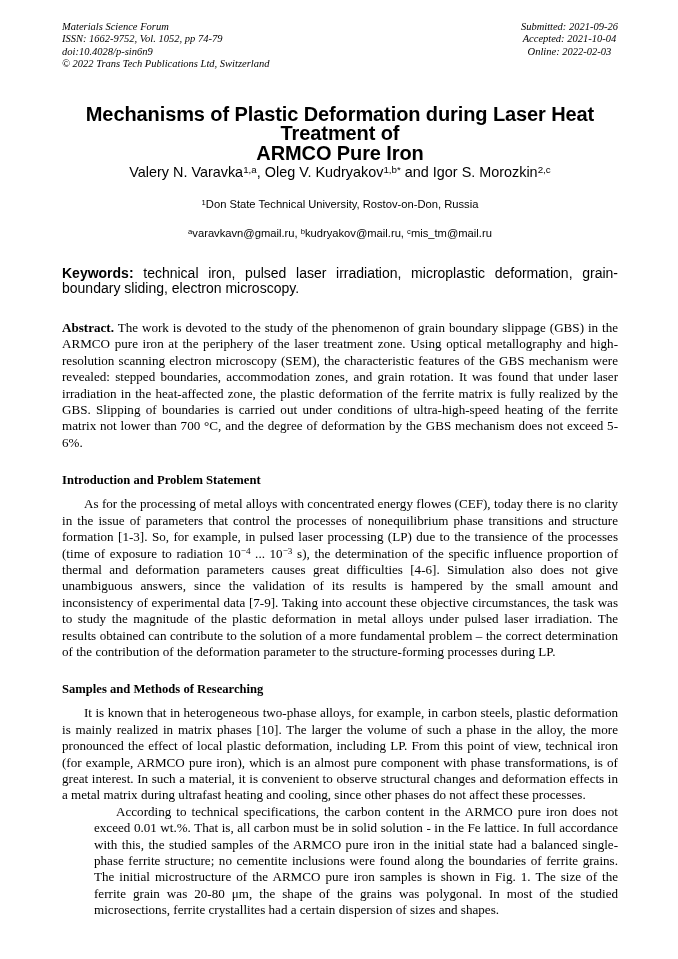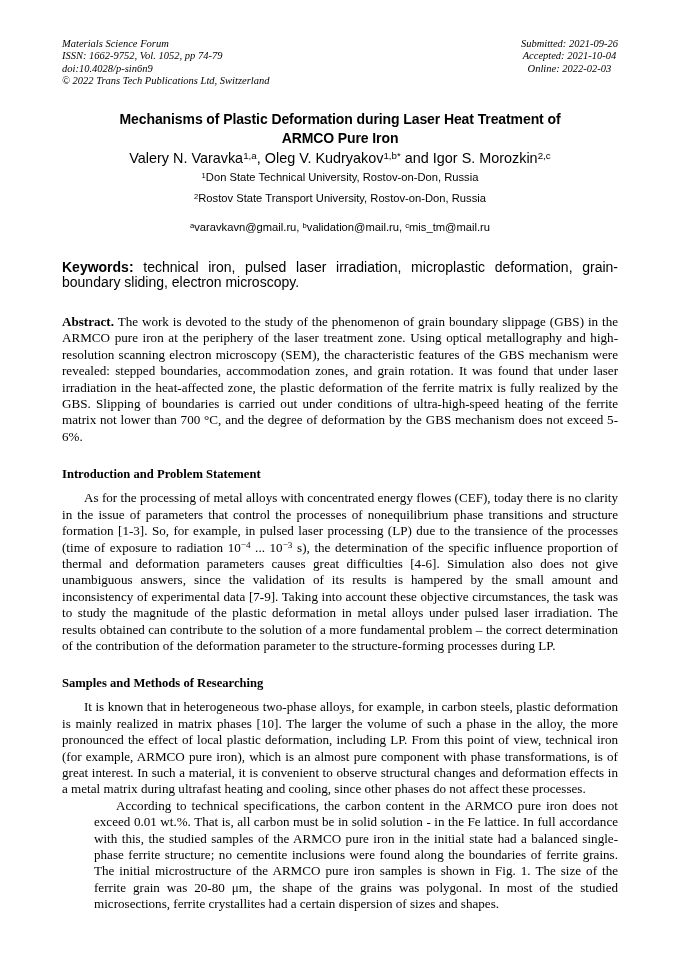--- a/index.html
+++ b/index.html
@@ -12,56 +12,57 @@
     height: 959px;
     font-family: "Liberation Serif", serif;
     color: #000000;
     overflow: hidden;
   }
   .page {
     position: relative;
     width: 678px;
     height: 805px;
     box-sizing: border-box;
-    padding: 36px 60px 0 62px;
+    padding: 19px 60px 0 62px;
   }
 
   
   .journal-header {
     display: flex;
     justify-content: space-between;
     align-items: flex-start;
     font-family: "Liberation Serif", serif;
     font-style: italic;
     font-size: 10.5px;
     line-height: 12.4px;
     margin-top: 2px;
   }
   .journal-left { text-align: left; }
   .journal-right { text-align: center; white-space: nowrap; }
   .journal-left div, .journal-right div { white-space: nowrap; }
 
   
   .title {
-    margin-top: 22px;
+    margin-top: 34px;
     text-align: center;
     font-family: "Liberation Sans", sans-serif;
     font-weight: bold;
-    font-size: 14px;
+    font-size: 20px;
     line-height: 19.5px;
     letter-spacing: -0.1px;
   }
   .authors {
     margin-top: 0;
     text-align: center;
     font-family: "Liberation Sans", sans-serif;
     font-size: 14.4px;
     line-height: 18px;
   }
   .affiliations {
+    margin-top: 13px;
     text-align: center;
     font-family: "Liberation Sans", sans-serif;
     font-size: 11.2px;
     line-height: 21.5px;
   }
   .emails {
     margin-top: 10px;
     text-align: center;
     font-family: "Liberation Sans", sans-serif;
     font-size: 11.2px;
@@ -140,25 +141,24 @@
     <span>Mechanisms of Plastic Deformation during Laser Heat Treatment of</span><br>
     <span>ARMCO Pure Iron</span>
   </div>
 
   <div class="authors">
     <span>Valery N. Varavka</span><sup>1,a</sup><span>, </span><span>Oleg V. Kudryakov</span><sup>1,b*</sup><span> and </span><span>Igor S. Morozkin</span><sup>2,c</sup>
   </div>
 
   <div class="affiliations">
     <div><sup>1</sup><span>Don State Technical University, Rostov-on-Don, Russia</span></div>
-    <div><sup>2</sup><span>Rostov State Transport University, Rostov-on-Don, Russia</span></div>
   </div>
 
   <div class="emails">
-    <sup>a</sup><span>varavkavn@gmail.ru, </span><sup>b</sup><span>validation@mail.ru, </span><sup>c</sup><span>mis_tm@mail.ru</span>
+    <sup>a</sup><span>varavkavn@gmail.ru, </span><sup>b</sup><span>kudryakov@mail.ru, </span><sup>c</sup><span>mis_tm@mail.ru</span>
   </div>
 
   <div class="keywords">
     <b>Keywords:</b><span> technical iron, pulsed laser irradiation, microplastic deformation, grain-boundary sliding, electron microscopy.</span>
   </div>
 
   <div class="abstract">
     <b>Abstract.</b><span> The work is devoted to the study of the phenomenon of grain boundary slippage (GBS) in the ARMCO pure iron at the periphery of the laser treatment zone. Using optical metallography and high-resolution scanning electron microscopy (SEM), the characteristic features of the GBS mechanism were revealed: stepped boundaries, accommodation zones, and grain rotation. It was found that under laser irradiation in the heat-affected zone, the plastic deformation of the ferrite matrix is fully realized by the GBS. Slipping of boundaries is carried out under conditions of ultra-high-speed heating of the ferrite matrix not lower than 700 °C, and the degree of deformation by the GBS mechanism does not exceed 5-6%.</span>
   </div>
 

